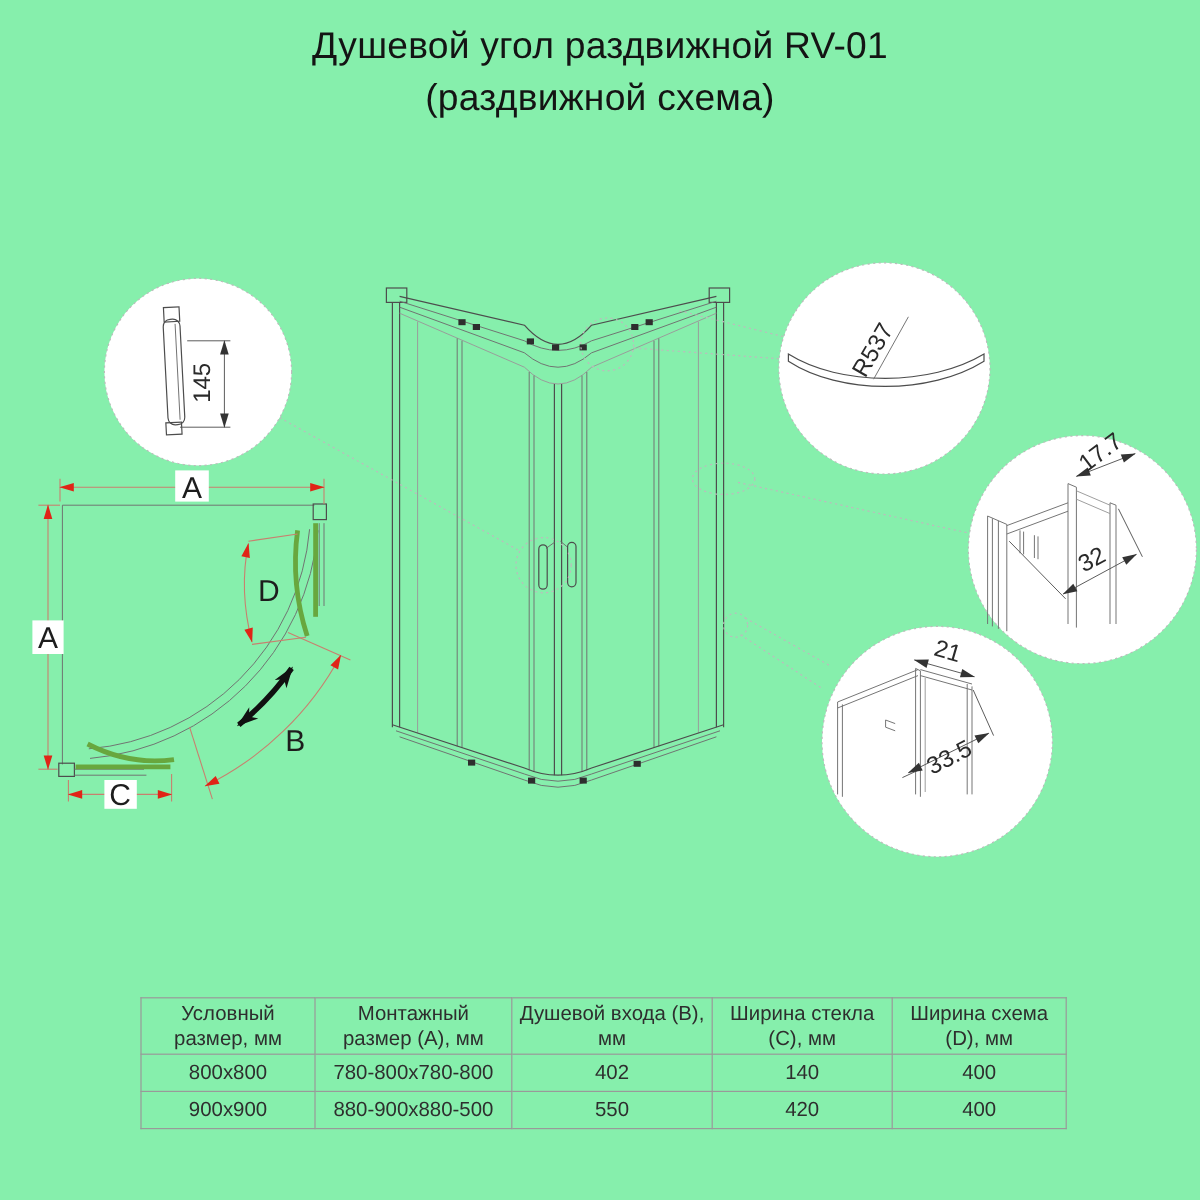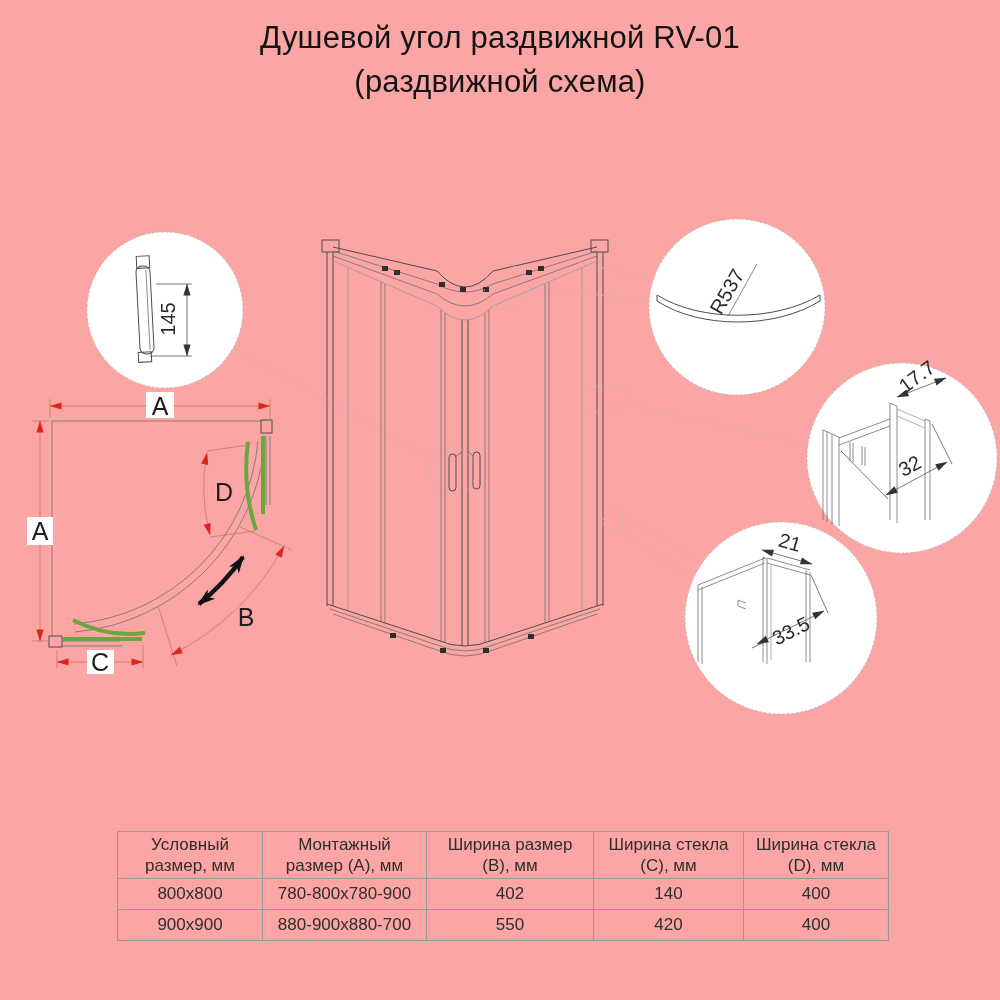--- a/index.html
+++ b/index.html
@@ -1,16 +1,16 @@
 <!DOCTYPE html>
 <html><head>
 <meta charset="utf-8">
 <style>
   html,body{margin:0;padding:0;background:#fff;}
-  #page{position:relative;width:1000px;height:1000px;background:#fca5a5;overflow:hidden;
+  #page{position:relative;width:1000px;height:1000px;background:#86efac;overflow:hidden;
         font-family:"Liberation Sans", sans-serif;color:#1d1d1d;}
   #title{position:absolute;top:16px;left:0;width:1000px;text-align:center;
          font-size:31px;line-height:1.42;color:#141414;letter-spacing:.2px;}
   svg{position:absolute;top:0;left:0;}
   
   .ln   {stroke:#4d4d4d;stroke-width:1;fill:none;}
   .lnt  {stroke:#6f6f6f;stroke-width:.8;fill:none;}
   .lnl  {stroke:#9a9a9a;stroke-width:.8;fill:none;}
   .dot  {stroke:#bcbcbc;stroke-width:1;fill:none;stroke-dasharray:1.8 2.8;}
   .dotf {stroke:#bcbcbc;stroke-width:1;fill:#fff;stroke-dasharray:1.8 2.8;}
@@ -253,36 +253,36 @@
       <col style="width:145px">
         <col style="width:164px">
         <col style="width:167px">
       <col style="width:150px">
         <col style="width:145px">
     </colgroup>
     <thead>
       <tr>
         <th>Условный размер, мм</th>
         <th>Монтажный размер (А), мм</th>
-        <th>Ширина размер (В), мм</th>
+        <th>Душевой входа (В), мм</th>
         <th>Ширина стекла (С), мм</th>
-        <th>Ширина стекла (D), мм</th>
+        <th>Ширина схема (D), мм</th>
       </tr>
     </thead>
     <tbody>
       <tr>
         <td>800x800</td>
-        <td>780-800x780-900</td>
+        <td>780-800x780-800</td>
         <td>402</td>
         <td>140</td>
         <td>400</td>
       </tr>
       <tr>
         <td>900x900</td>
-        <td>880-900x880-700</td>
+        <td>880-900x880-500</td>
         <td>550</td>
         <td>420</td>
         <td>400</td>
       </tr>
     </tbody>
   </table>
 
 </div>
 
 </body></html>

